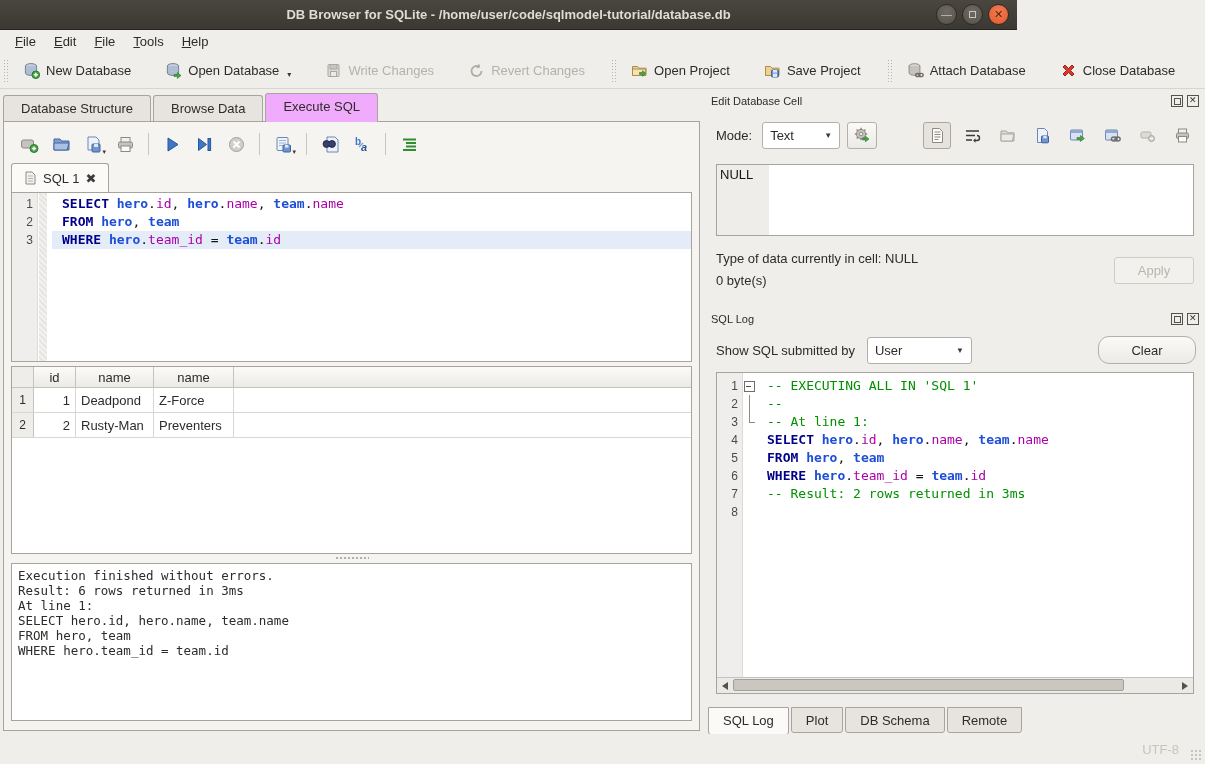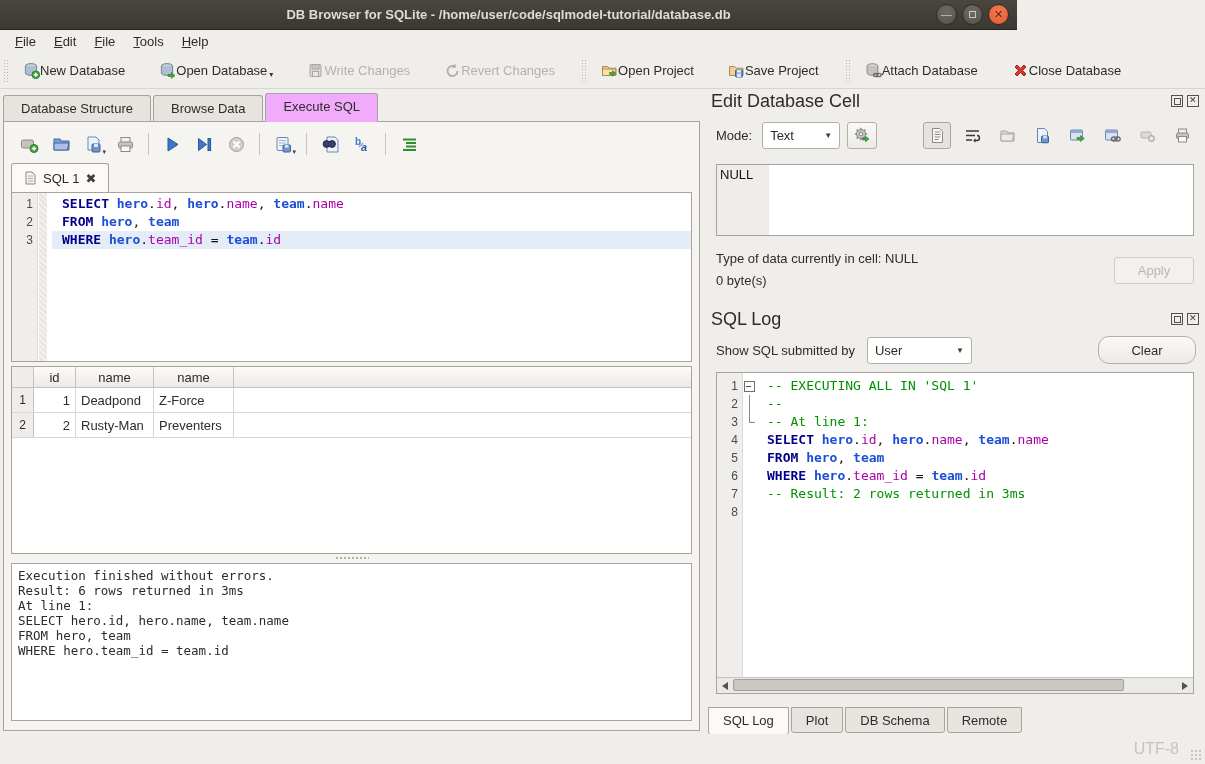--- a/index.html
+++ b/index.html
@@ -22,21 +22,21 @@
   .menubar { position:absolute; left:0; top:30px; width:1205px; height:23px; background:#f0eeea;
     display:flex; align-items:center; padding-left:6px; }
   .menu-item { display:inline-block; padding:3px 9px; color:#2e2c29; }
   .menu-item::first-letter { text-decoration:underline; }
 
   
   .toolbar { position:absolute; left:0; top:53px; width:1205px; height:36px; background:#f0eeea;
     border-bottom:1px solid #d8d5cf; display:flex; align-items:center; }
   .drag-handle { width:7px; height:24px; margin:0 3px;
     background-image:radial-gradient(#b9b6b0 1px, transparent 1px); background-size:3px 3px; }
-  .tbtn { display:flex; align-items:center; padding:5px 10px; white-space:nowrap;text-align:right; }
+  .tbtn { display:flex; align-items:center; gap:6px; padding:5px 10px; white-space:nowrap;text-align:right; }
   .tbtn.disabled { color:#b5b2ac; }
   .tbtn .caret { font-size:8px; color:#3c3a36; margin-left:2px; align-self:flex-end; }
 
   .icon16 { width:17px; height:17px; flex:0 0 auto; }
 
   
   .main-tabs { position:absolute; left:3px; top:95px; display:flex; }
   .mtab { padding:5px 17px 5px 17px; border:1px solid #a7a49e; border-bottom:none; background:#e7e4df;
     margin-right:2px; border-radius:3px 3px 0 0; height:27px; }
   .mtab.active { background:#f0abfc; height:29px; margin-top:-2px; position:relative; z-index:3; }
@@ -91,21 +91,21 @@
   .res-row .cell { border-right:1px solid #d9d7d3; display:flex; align-items:center; padding:0 5px; }
   .res-row .cell.num { justify-content:flex-end; }
 
   
   .execlog-box { border:1px solid #a7a49e; background:#fff; height:158px; margin-top:1px;
     font-family:"DejaVu Sans Mono",monospace; font-size:12.5px; line-height:15px; padding:4px 6px; white-space:pre; overflow:hidden; }
 
   
   .dock { position:absolute; left:708px; top:90px; width:494px; }
   .dock-header { display:flex; align-items:center; height:22px; padding:0 3px; }
-  .dock-title { flex:1; font-size:18px; color:#2e2c29; }
+  .dock-title { flex:1; font-size:11px; color:#2e2c29; }
   .dock-icons { display:flex; gap:4px; }
   .mini-icon { width:12px; height:12px; border:1px solid #55524c; position:relative; background:#f0eeea; }
   .mini-icon.float::before { content:""; position:absolute; left:2px; top:2px; width:5px; height:5px; border:1px solid #55524c; background:#f0eeea; }
   .mini-icon.closep::before { content:"✕"; position:absolute; left:1px; top:-1px; font-size:9px; color:#3c3a36; }
 
   .mode-row { display:flex; align-items:center; margin:8px 6px 0 8px; height:30px;justify-content:flex-end; }
   .combo { height:27px; background:#fff; border:1px solid #b3b0aa; border-radius:3px;
     display:flex; align-items:center; padding:0 7px; gap:8px; }
   .combo .cval { flex:1; }
   .combo .dn { font-size:8px; color:#3c3a36; }
@@ -140,21 +140,21 @@
   .tri-r { width:0; height:0; border-top:4px solid transparent; border-bottom:4px solid transparent; border-left:6px solid #55524c; }
   .hs-track { flex:1; position:relative; }
   .hs-thumb { position:absolute; left:0; top:1px; height:12px; width:88%; background:#cac7c1; border:1px solid #a3a09a; border-radius:2px; }
 
   .bottom-tabs { position:absolute; left:708px; top:707px; display:flex; }
   .btab { padding:5px 14px; border:1px solid #a7a49e; background:#e7e4df; margin-right:2px; border-radius:0 0 3px 3px; height:26px; }
   .btab.active { background:#fbfaf8; height:28px; }
 
   
   .statusbar { position:absolute; left:0; bottom:0; width:1205px; height:30px; background:#f0eeea; display:flex; align-items:center; }
-  .encoding { margin-left:auto; margin-right:26px; color:#c7c4be; font-size:16px; }
+  .encoding { margin-left:auto; margin-right:26px; color:#c7c4be; font-size:13px; }
   .grip { position:absolute; right:3px; bottom:3px; width:12px; height:12px;
     background-image:radial-gradient(#c7c4be 1px, transparent 1px); background-size:4px 4px; }
 </style>
 </head>
 <body>
 
 <div class="titlebar">
   <div class="title-text">DB Browser for SQLite - /home/user/code/sqlmodel-tutorial/database.db</div>
   <div class="winbtns">
     <div class="winbtn">—</div>

